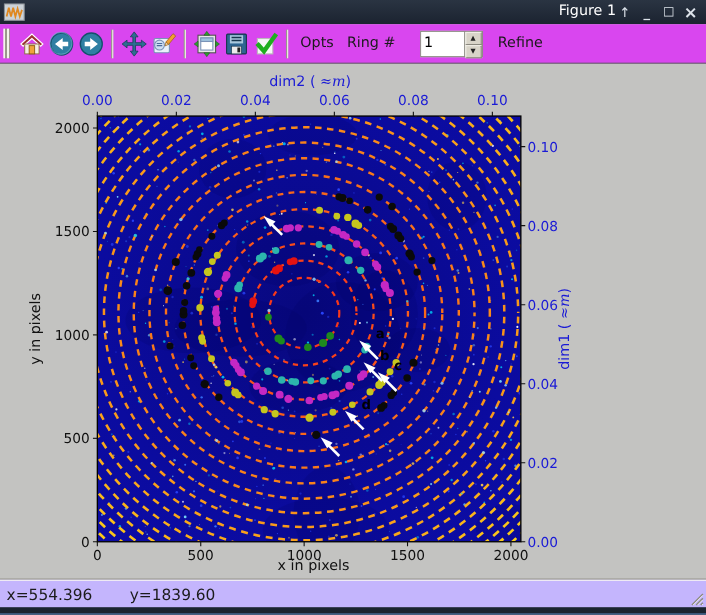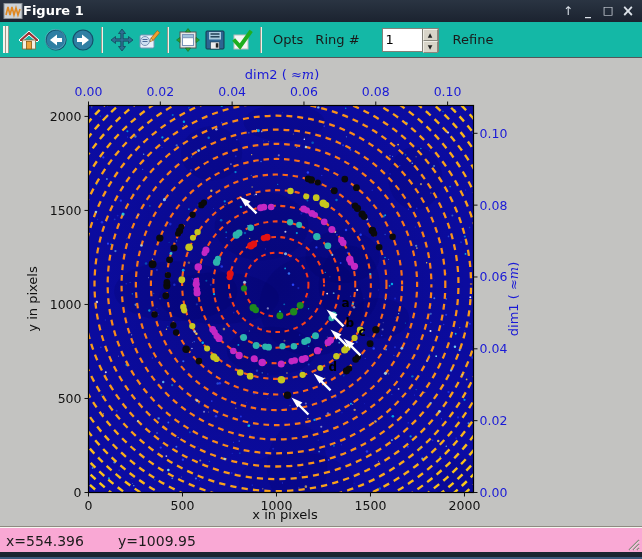--- a/index.html
+++ b/index.html
@@ -2,43 +2,43 @@
 <html><head>
 <meta charset="utf-8">
 <style>
   html,body{margin:0;padding:0;background:#777;font-family:"DejaVu Sans",sans-serif;}
   .window{position:relative;width:642px;height:559px;background:#d8d4c8;overflow:hidden;
           box-shadow:0 0 0 1px #141b26;}
   
   .titlebar{position:absolute;left:0;top:0;width:642px;height:22px;
             background:linear-gradient(#2a3442,#1b2330);display:flex;align-items:center;}
   .titlebar .appicon{width:20px;height:16px;margin-left:3px;flex:0 0 auto;}
-  .titlebar .title{flex:1;text-align:left;color:#fff;font-weight:bold;font-size:13px;line-height:22px;}
+  .titlebar .title{flex:1;text-align:right;color:#fff;font-weight:normal;font-size:13px;line-height:22px;}
   .winctrls{display:flex;align-items:center;gap:4px;margin-right:6px;}
   .winctrl{width:16px;height:16px;color:#dde3ea;font-size:12px;line-height:16px;text-align:center;cursor:pointer;}
   .winctrl.close{font-size:15px;font-weight:bold;}
   .winctrl.max{font-size:11px;}
   .winctrl.min{font-weight:bold;}
   
-  .toolbar{position:absolute;left:0;top:22px;width:642px;height:35px;background:#14b8a6;
+  .toolbar{position:absolute;left:0;top:22px;width:642px;height:35px;background:#d946ef;
            border-bottom:1px solid #56565a;display:flex;align-items:center;}
   .tb-handle{width:6px;height:27px;margin:0 6px 0 3px;
              background:linear-gradient(90deg,#f5f3ec 0 2px,#9a978b 2px 3px,#f5f3ec 3px 5px,#9a978b 5px 6px);}
   .tb-btn{width:27px;height:28px;display:flex;align-items:center;justify-content:center;cursor:pointer;flex:0 0 auto;}
   .tb-sep{width:1px;height:26px;background:#9a978b;border-right:1px solid #f2f0e8;margin:0 5px;flex:0 0 auto;}
   .tb-label{font-size:13px;color:#1a1a1a;margin:0 6px;cursor:pointer;white-space:nowrap;}
   .spinbox{display:flex;height:22px;border:1px solid #828078;background:#fff;margin:0 4px;}
   .spinbox input{width:33px;border:0;outline:0;font-family:"DejaVu Sans",sans-serif;font-size:13px;padding:0 3px;}
   .spinbtns{width:15px;display:flex;flex-direction:column;border-left:1px solid #828078;}
   .spinbtns div{flex:1;background:#d8d4c8;font-size:6px;line-height:10px;text-align:center;color:#222;
                 border:1px solid #f0eee6;border-right-color:#8a887e;border-bottom-color:#8a887e;cursor:pointer;}
   
   .canvas{position:absolute;left:0;top:58px;width:642px;height:469px;background:#c3c3c1;}
   
-  .statusbar{position:absolute;left:0;top:527px;width:642px;height:25px;background:#f9a8d4;
+  .statusbar{position:absolute;left:0;top:527px;width:642px;height:25px;background:#c4b5fd;
              border-top:1px solid #f8f7f2;box-shadow:0 -1px 0 #8d8b81;
              display:flex;align-items:center;font-size:14px;color:#1c1c1c;}
   .statusbar .sx{margin-left:6px;}
   .statusbar .sy{margin-left:34px;}
   .grip{position:absolute;right:2px;bottom:2px;cursor:nwse-resize;}
   .bottomedge{position:absolute;left:0;top:552px;width:642px;height:7px;
               background:linear-gradient(#1b2430 0 5px,#3a567a 5px 7px);}
 </style>
 </head>
 <body>
@@ -865,21 +865,21 @@
             <text x="196.5" y="413" fill="#111" text-anchor="middle" font-size="13px" font-family="&quot;DejaVu Sans&quot;,sans-serif">x in pixels</text>
             <text x="0" y="0" fill="#111" text-anchor="middle" font-size="13px" font-family="&quot;DejaVu Sans&quot;,sans-serif" transform="translate(-52,193.5) rotate(-90)">y in pixels</text>
             <text x="0" y="0" fill="#1a1ad6" text-anchor="middle" font-size="13px" font-family="&quot;DejaVu Sans&quot;,sans-serif" transform="translate(193.5,-27)"><tspan>dim2 ( </tspan><tspan font-style="italic" font-family="&quot;DejaVu Serif&quot;,serif">≈m</tspan><tspan>)</tspan></text>
             <text x="0" y="0" fill="#1a1ad6" text-anchor="middle" font-size="13px" font-family="&quot;DejaVu Sans&quot;,sans-serif" transform="translate(429,193.5) rotate(-90)"><tspan>dim1 ( </tspan><tspan font-style="italic" font-family="&quot;DejaVu Serif&quot;,serif">≈m</tspan><tspan>)</tspan></text>
           </g>
         </svg></div>
   </div>
 
   <div class="statusbar">
     <span class="sx">x=554.396</span>
-    <span class="sy">y=1009.95</span>
+    <span class="sy">y=1839.60</span>
     <svg class="grip" width="14" height="14" viewBox="0 0 14 14">
       <g stroke="#8d8b81" stroke-width="1.4">
         <line x1="13" y1="3" x2="3" y2="13"></line>
           <line x1="13" y1="7" x2="7" y2="13"></line>
           <line x1="13" y1="11" x2="11" y2="13"></line>
       </g>
       <g stroke="#f6f5ef" stroke-width="0.8">
         <line x1="13" y1="4.2" x2="4.2" y2="13"></line>
           <line x1="13" y1="8.2" x2="8.2" y2="13"></line>
           <line x1="13" y1="12.2" x2="12.2" y2="13"></line>

